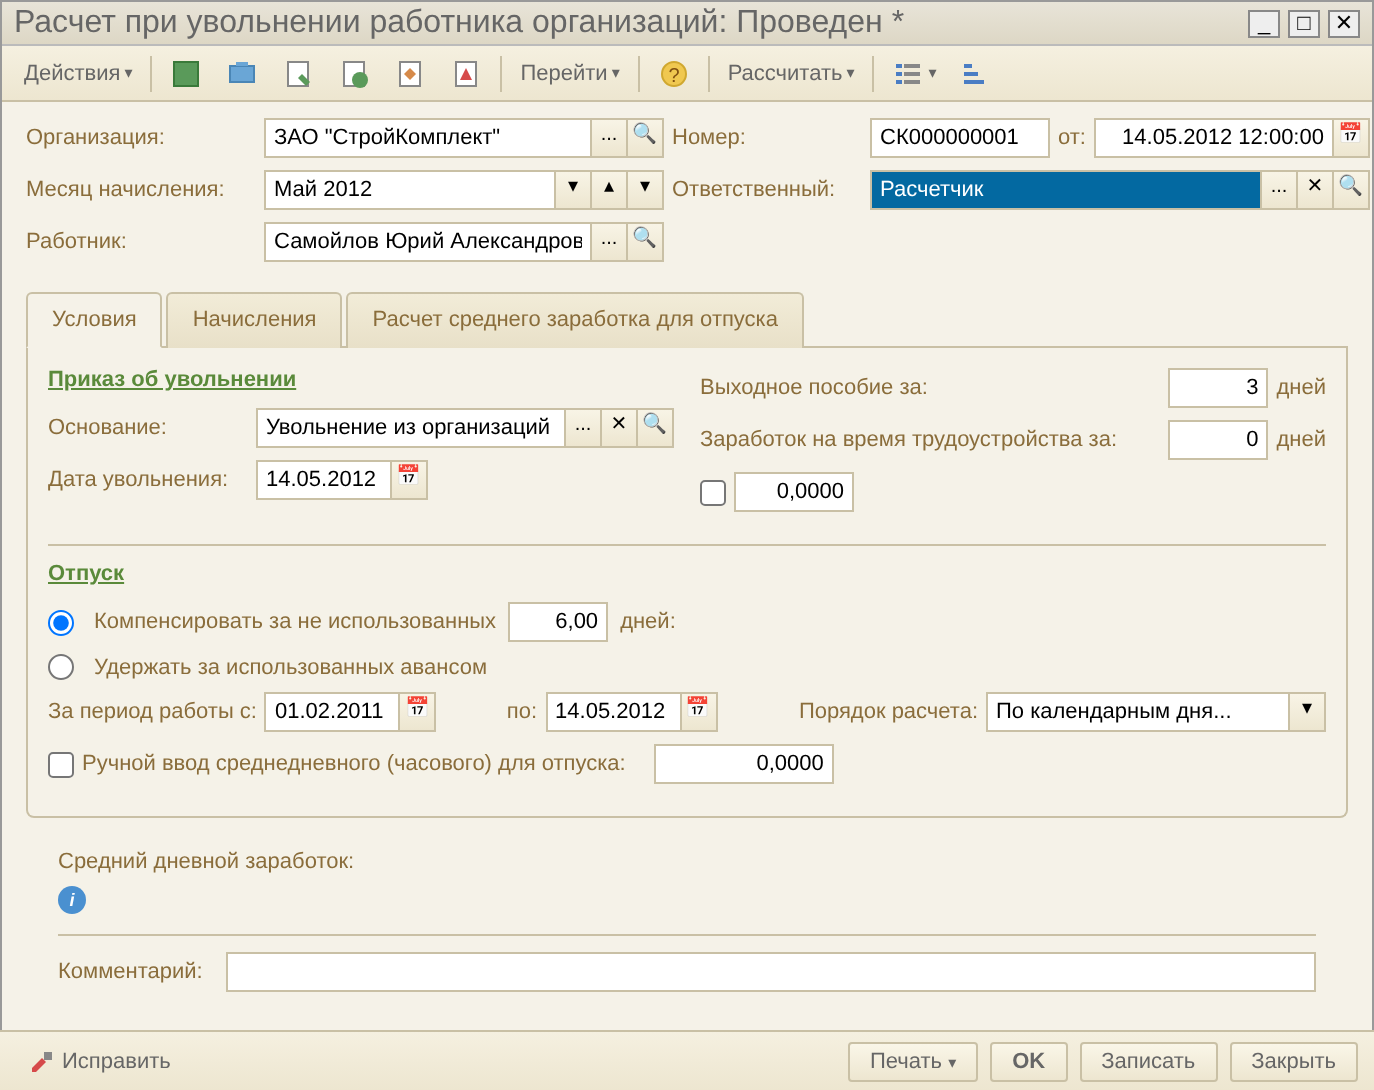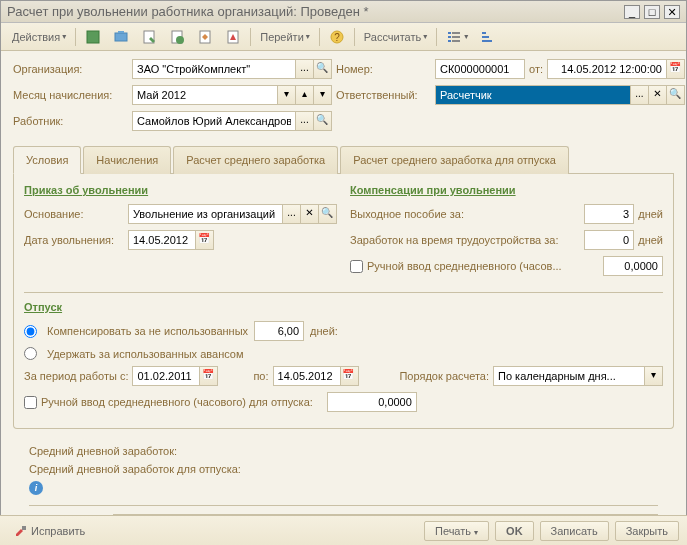--- a/index.html
+++ b/index.html
@@ -1,18 +1,18 @@
 <!DOCTYPE html>
 <html><head>
 <meta charset="utf-8">
 <style>
 * { box-sizing: border-box; margin: 0; padding: 0; }
 body { font-family: Arial, sans-serif; font-size: 11px; background: #f5f2e8; width: 687px; height: 545px; overflow: hidden; border: 1px solid #999; }
 .titlebar { background: linear-gradient(#e8e4d8, #ddd7c5); height: 22px; display: flex; align-items: center; padding: 0 6px; border-bottom: 1px solid #bbb; }
-.titlebar-text { flex: 1; color: #666; font-size: 13px; }
+.titlebar-text { flex: 1; color: #666; font-size: 16px; }
 .titlebar-btns { display: flex; gap: 4px; }
 .titlebar-btn { width: 16px; height: 14px; border: 1px solid #888; background: #eee; font-size: 11px; text-align: center; line-height: 12px; cursor: pointer; }
 .toolbar { background: linear-gradient(#f5f0e0, #ede6d0); height: 28px; display: flex; align-items: center; padding: 0 6px; gap: 2px; border-bottom: 1px solid #c9c0a5; }
 .tb-btn { padding: 2px 4px; border: 1px solid transparent; cursor: pointer; display: flex; align-items: center; gap: 2px; }
 .tb-sep { width: 1px; height: 18px; background: #c9c0a5; margin: 0 2px; }
 .tb-text { color: #666; }
 .dropdown-arrow { font-size: 8px; color: #666; }
 .content { padding: 8px 12px; }
 .form-row { display: flex; align-items: center; margin-bottom: 6px; gap: 4px; }
 .label { color: #8a6d3b; width: 115px; }
@@ -183,21 +183,20 @@
           <div class="input-btn">✕</div>
           <div class="input-btn">🔍</div>
         </div>
       </div>
     </div>
   </div>
 
   <div class="tabs">
     <div class="tab active">Условия</div>
     <div class="tab">Начисления</div>
-    <div class="tab">Расчет среднего заработка</div>
     <div class="tab">Расчет среднего заработка для отпуска</div>
   </div>
 
   <div class="tab-content">
     <div class="section-row">
       <div class="section">
         <div class="section-header">Приказ об увольнении</div>
         <div class="form-row">
           <span class="label" style="width:100px">Основание:</span>
           <div class="input-combo" style="flex:1">
@@ -209,34 +208,32 @@
         </div>
         <div class="form-row">
           <span class="label" style="width:100px">Дата увольнения:</span>
           <div class="input-combo">
             <input class="input-text" style="width: 68px;" value="14.05.2012">
             <div class="input-btn">📅</div>
           </div>
         </div>
       </div>
       <div class="section">
-        <div class="section-header">Компенсации при увольнении</div>
         <div class="form-row">
           <span class="small-label" style="flex:1">Выходное пособие за:</span>
           <input class="input-text num-input" style="width: 50px;" value="3">
           <span class="small-label">дней</span>
         </div>
         <div class="form-row">
           <span class="small-label" style="flex:1">Заработок на время трудоустройства за:</span>
           <input class="input-text num-input" style="width: 50px;" value="0">
           <span class="small-label">дней</span>
         </div>
         <div class="form-row">
           <input type="checkbox" style="">
-          <span class="small-label" style="flex:1">Ручной ввод среднедневного (часов...</span>
           <input class="input-text num-input" style="width: 60px;" value="0,0000">
         </div>
       </div>
     </div>
 
     <hr class="hr">
     <div class="section-header">Отпуск</div>
 
     <div class="radio-row">
       <input type="radio" name="vac" checked="" style="">
@@ -268,21 +265,20 @@
     <div class="form-row">
       <input type="checkbox" style="">
       <span class="small-label">Ручной ввод среднедневного (часового) для отпуска:</span>
       <input class="input-text num-input" style="width: 90px; margin-left: 10px;" value="0,0000">
     </div>
   </div>
 </div>
 
 <div class="footer-info">
   <div>Средний дневной заработок:</div>
-  <div>Средний дневной заработок для отпуска:</div>
   <div class="status-line">
     <span class="status-icon">i</span>
   </div>
   <hr class="hr">
   <div class="form-row">
     <span class="label" style="width:80px">Комментарий:</span>
     <input class="input-text" style="flex: 1 1 0%;">
   </div>
 </div>
 

